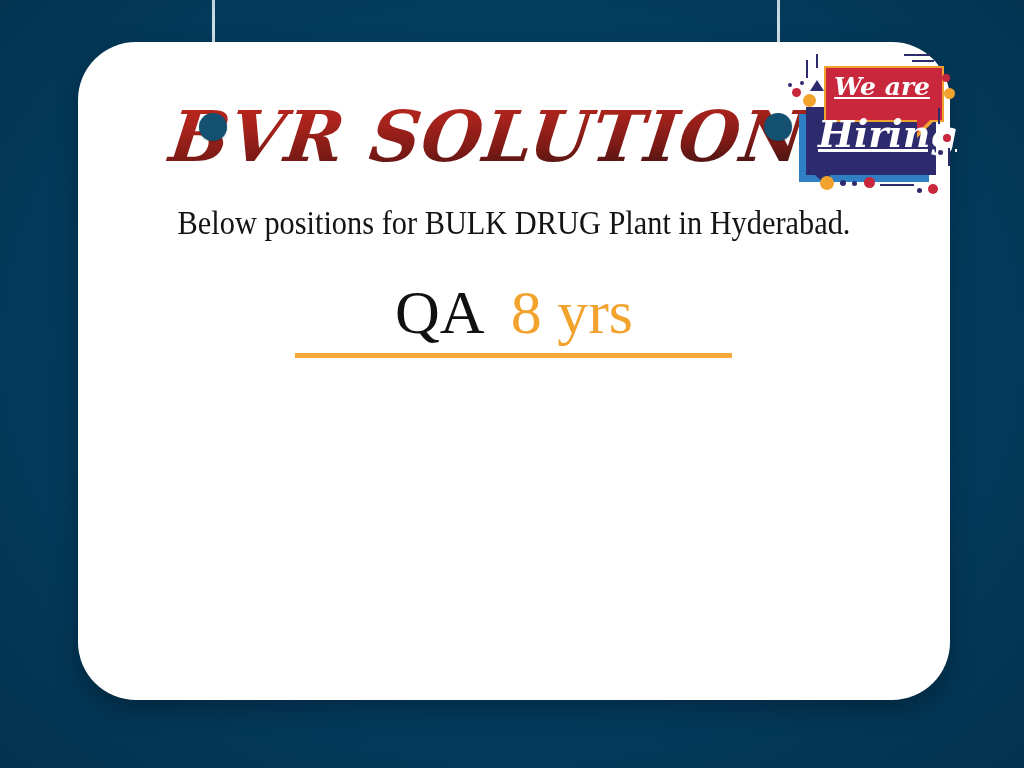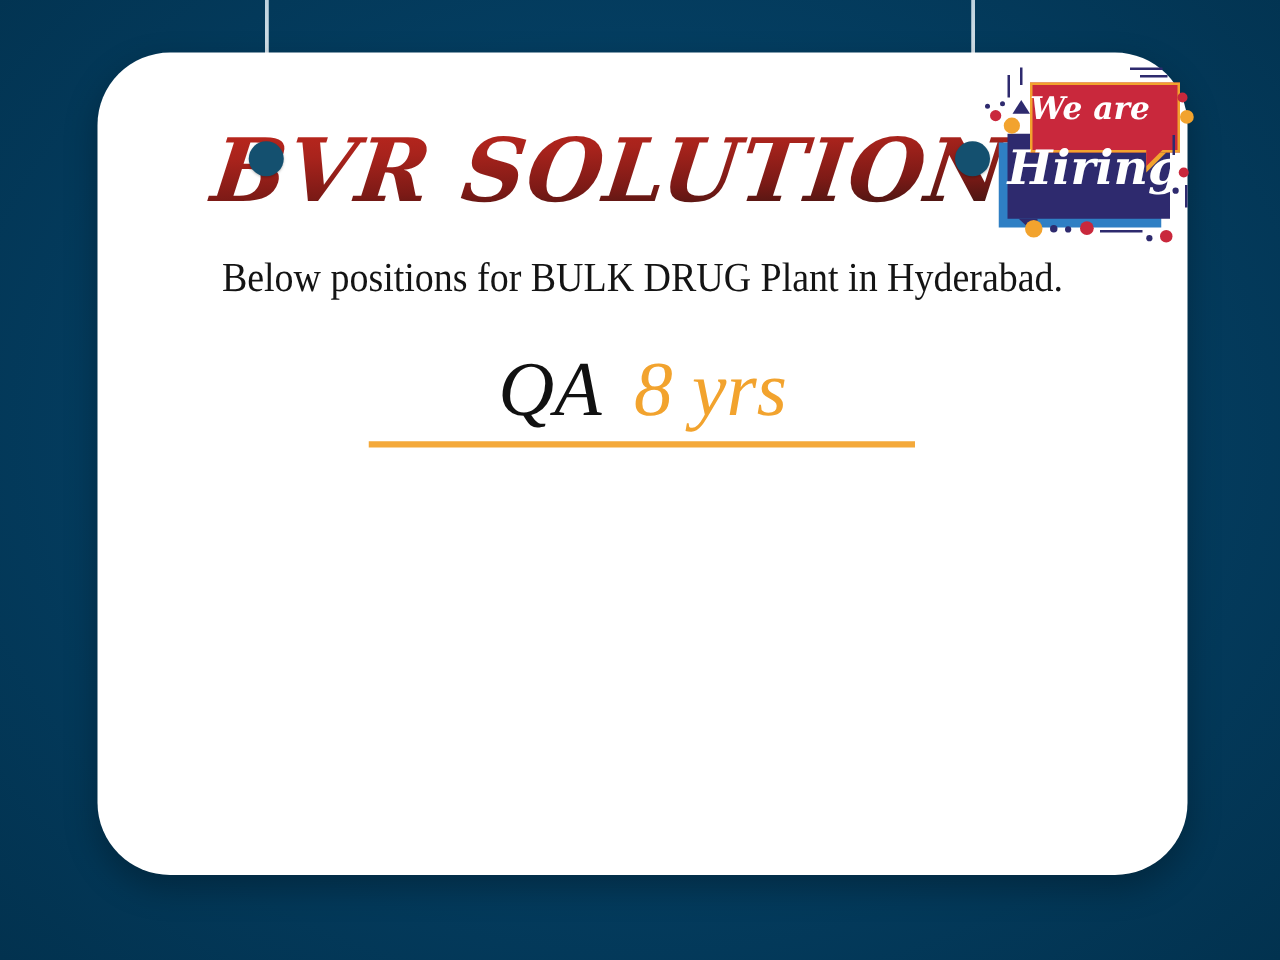--- a/index.html
+++ b/index.html
@@ -80,21 +80,20 @@
   }
 
   
   .role-wrap {
     position: absolute;
     left: 0;
     top: 235px;
     width: 872px;
     text-align: center;
     white-space: nowrap;
-    font-style: italic;
   }
   .role-name {
     font-family: "Liberation Serif", serif;
     font-size: 62px;
     color: #111111;
   }
   .role-exp {
     font-family: "Liberation Serif", serif;
     font-size: 62px;
     color: #f2a32e;
@@ -187,34 +186,36 @@
     left: 13px;
     top: 64px;
     width: 130px;
     height: 68px;
     background: #2f7fc4;
     z-index: 1;
   }
   .badge-text {
     position: absolute;
     width: 100%;
+    text-align: center;
     color: #ffffff;
     font-family: "DejaVu Serif", serif;
     font-style: italic;
     font-weight: bold;
     z-index: 4;
+    text-decoration: underline;
   }
   .badge-text.we-are {
     left: 38px;
     top: 22px;
     width: 116px;
     font-size: 25px;
   }
   .badge-text.hiring {
-    left: 20px;
+    left: 32px;
     top: 61px;
     width: 130px;
     font-size: 38px;
   }
   .dot {
     position: absolute;
     border-radius: 50%;
     z-index: 5;
   }
   .tick {

